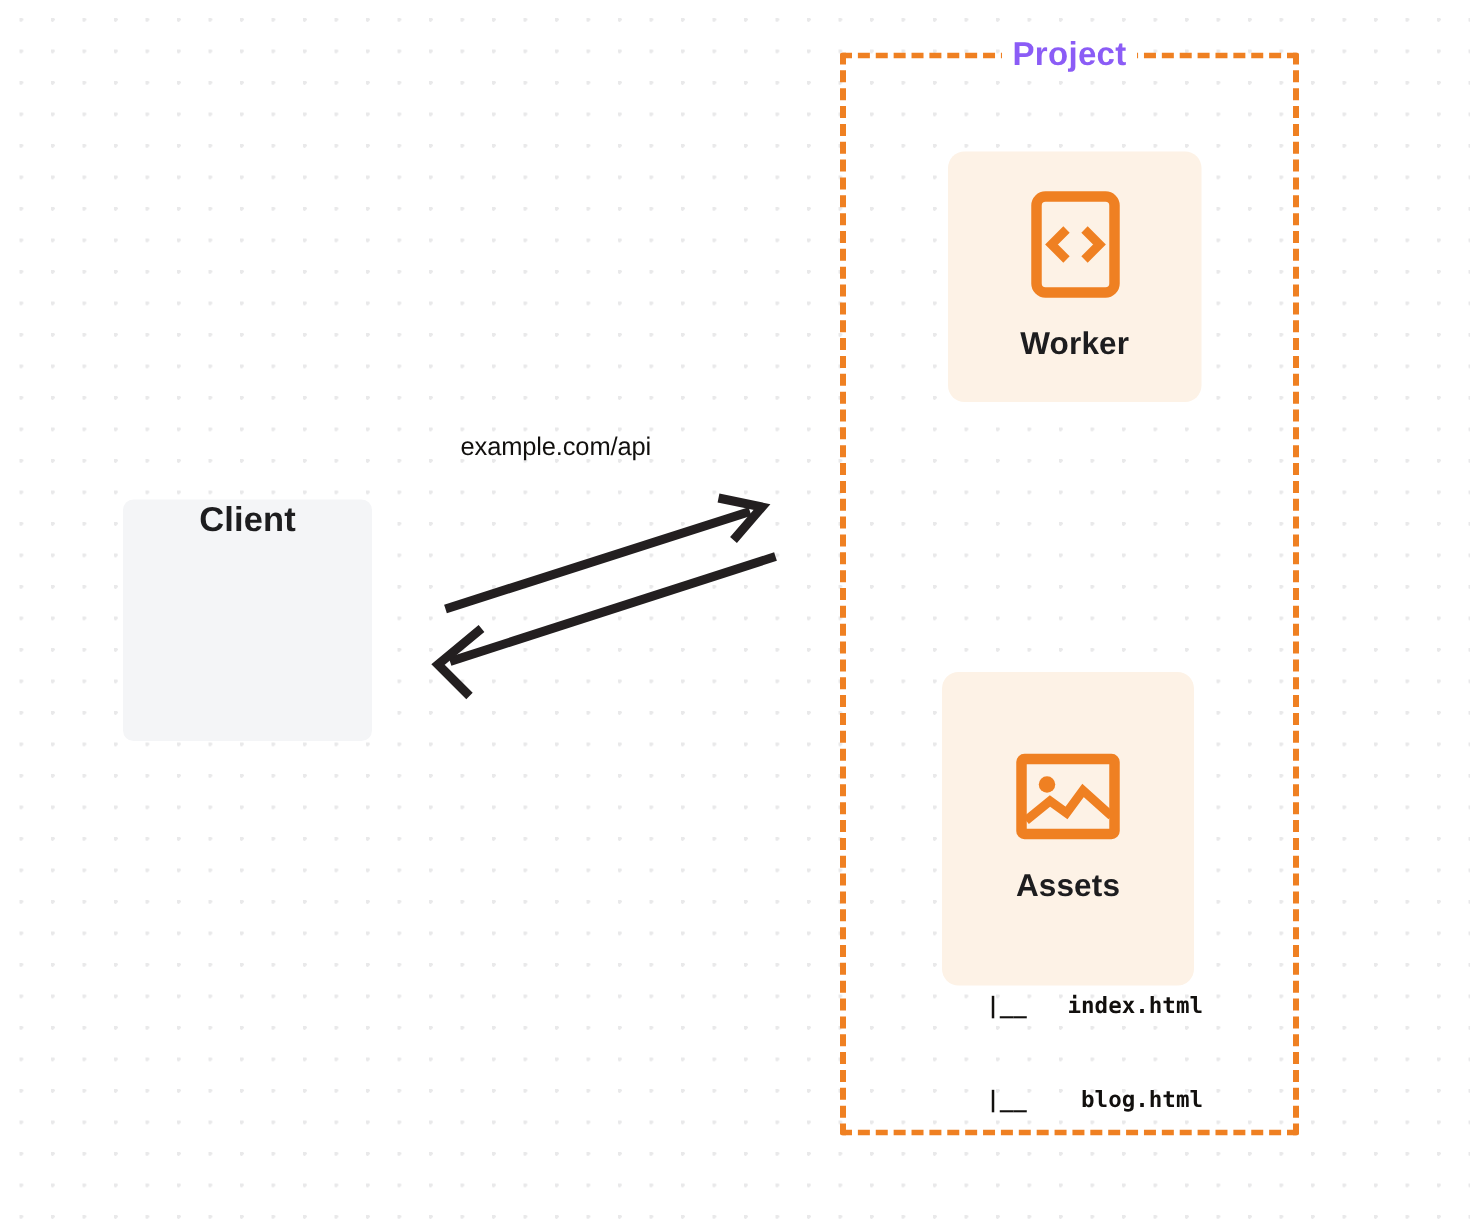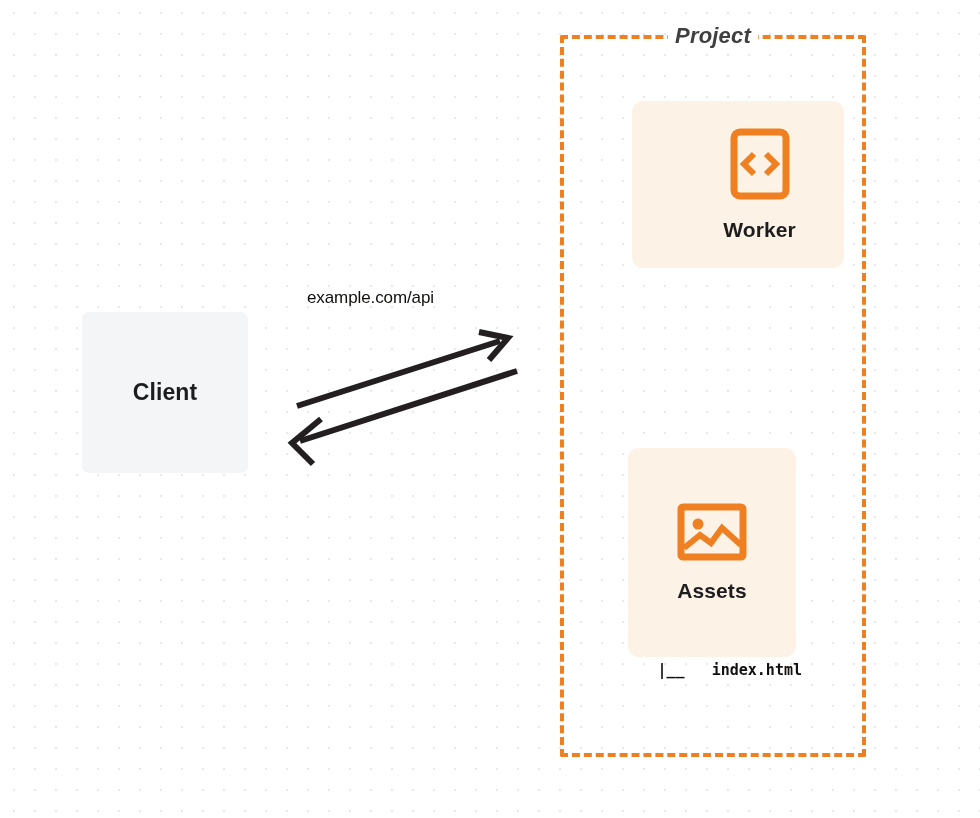--- a/index.html
+++ b/index.html
@@ -21,27 +21,26 @@
     background-color: #ffffff;
     background-image: radial-gradient(circle at 1px 1px, #e9e9ea 1.3px, rgba(0,0,0,0) 1.6px);
     background-size: 21px 21px;
     background-position: 13px 12px;
   }
 
   
   .client-box {
     position: absolute;
     left: 82px;
-    top: 312px;
+    top: 333px;
     width: 166px;
     height: 161px;
     background: #f4f5f7;
     border-radius: 7px;
     display: flex;
-    align-items: center;
     justify-content: center;
   }
   .client-label {
     font-size: 23px;
     font-weight: bold;
     color: #1d1d1f;
     letter-spacing: 0.1px;
   }
 
   
@@ -78,42 +77,40 @@
   }
   .project-title {
     position: absolute;
     left: 50%;
     top: -16px;
     transform: translateX(-50%);
     background: #ffffff;
     padding: 0 7px;
     font-size: 22px;
     font-weight: bold;
-    color: #404040;
+    color: #8b5cf6;
     letter-spacing: 0.2px;
     white-space: nowrap;
-    font-style: italic;
   }
 
   
   .card {
     position: absolute;
     background: #fdf2e6;
     border-radius: 11px;
     display: flex;
     flex-direction: column;
     align-items: center;
     justify-content: center;
   }
   .card-worker {
     left: 632px;
     top: 101px;
     width: 169px;
     height: 167px;
-    padding-left: 43px;
   }
   .card-assets {
     left: 628px;
     top: 448px;
     width: 168px;
     height: 209px;
   }
   .card-icon {
     display: block;
     margin-bottom: 14px;
@@ -191,16 +188,17 @@
         <rect x="4" y="4" width="62" height="50" rx="2" ry="2" fill="none" stroke="#ef8022" stroke-width="7"></rect>
         <circle cx="21" cy="21" r="5.5" fill="#ef8022"></circle>
         <polyline points="7,45 23,32 34,40 45,25 64,42" fill="none" stroke="#ef8022" stroke-width="6" stroke-linecap="butt" stroke-linejoin="miter"></polyline>
       </svg>
     </span>
     <span class="card-label">Assets</span>
   </div>
 
   <div class="file-tree">
     <span class="tree-row">|__   index.html</span>
+    <span class="tree-row">|__    blog.html</span>
     
   </div>
 
 </div>
 
 </body></html>

